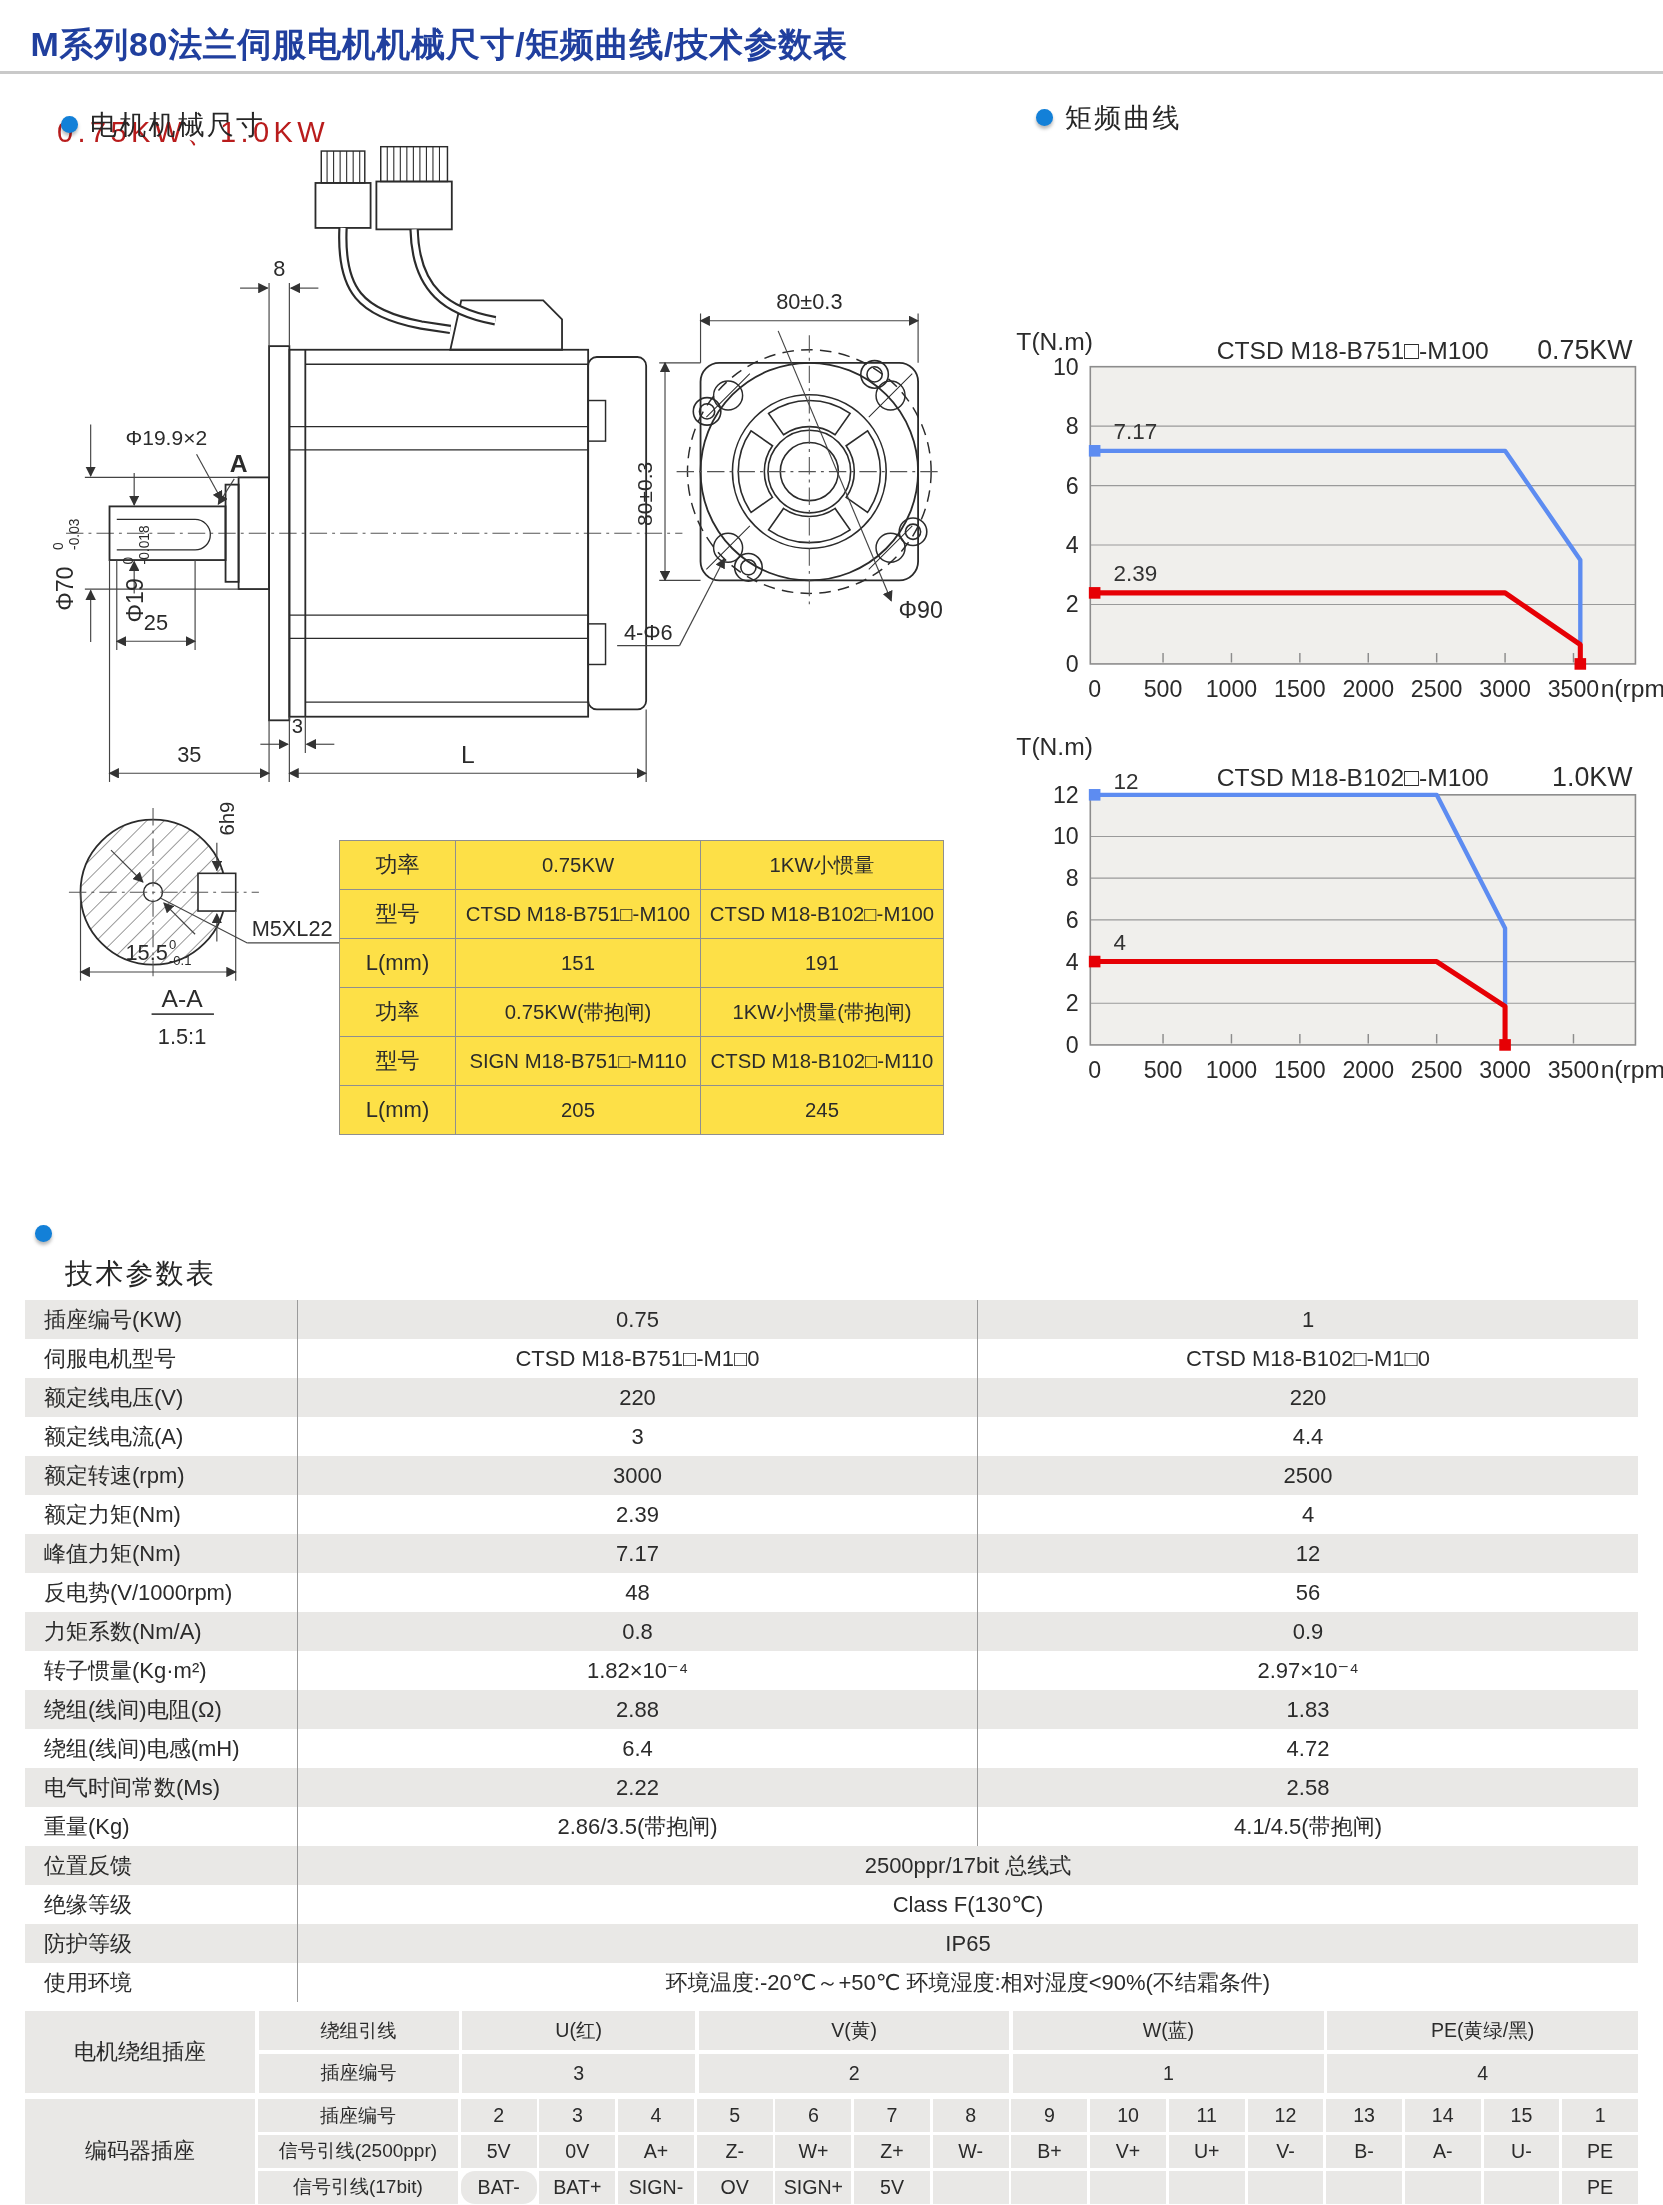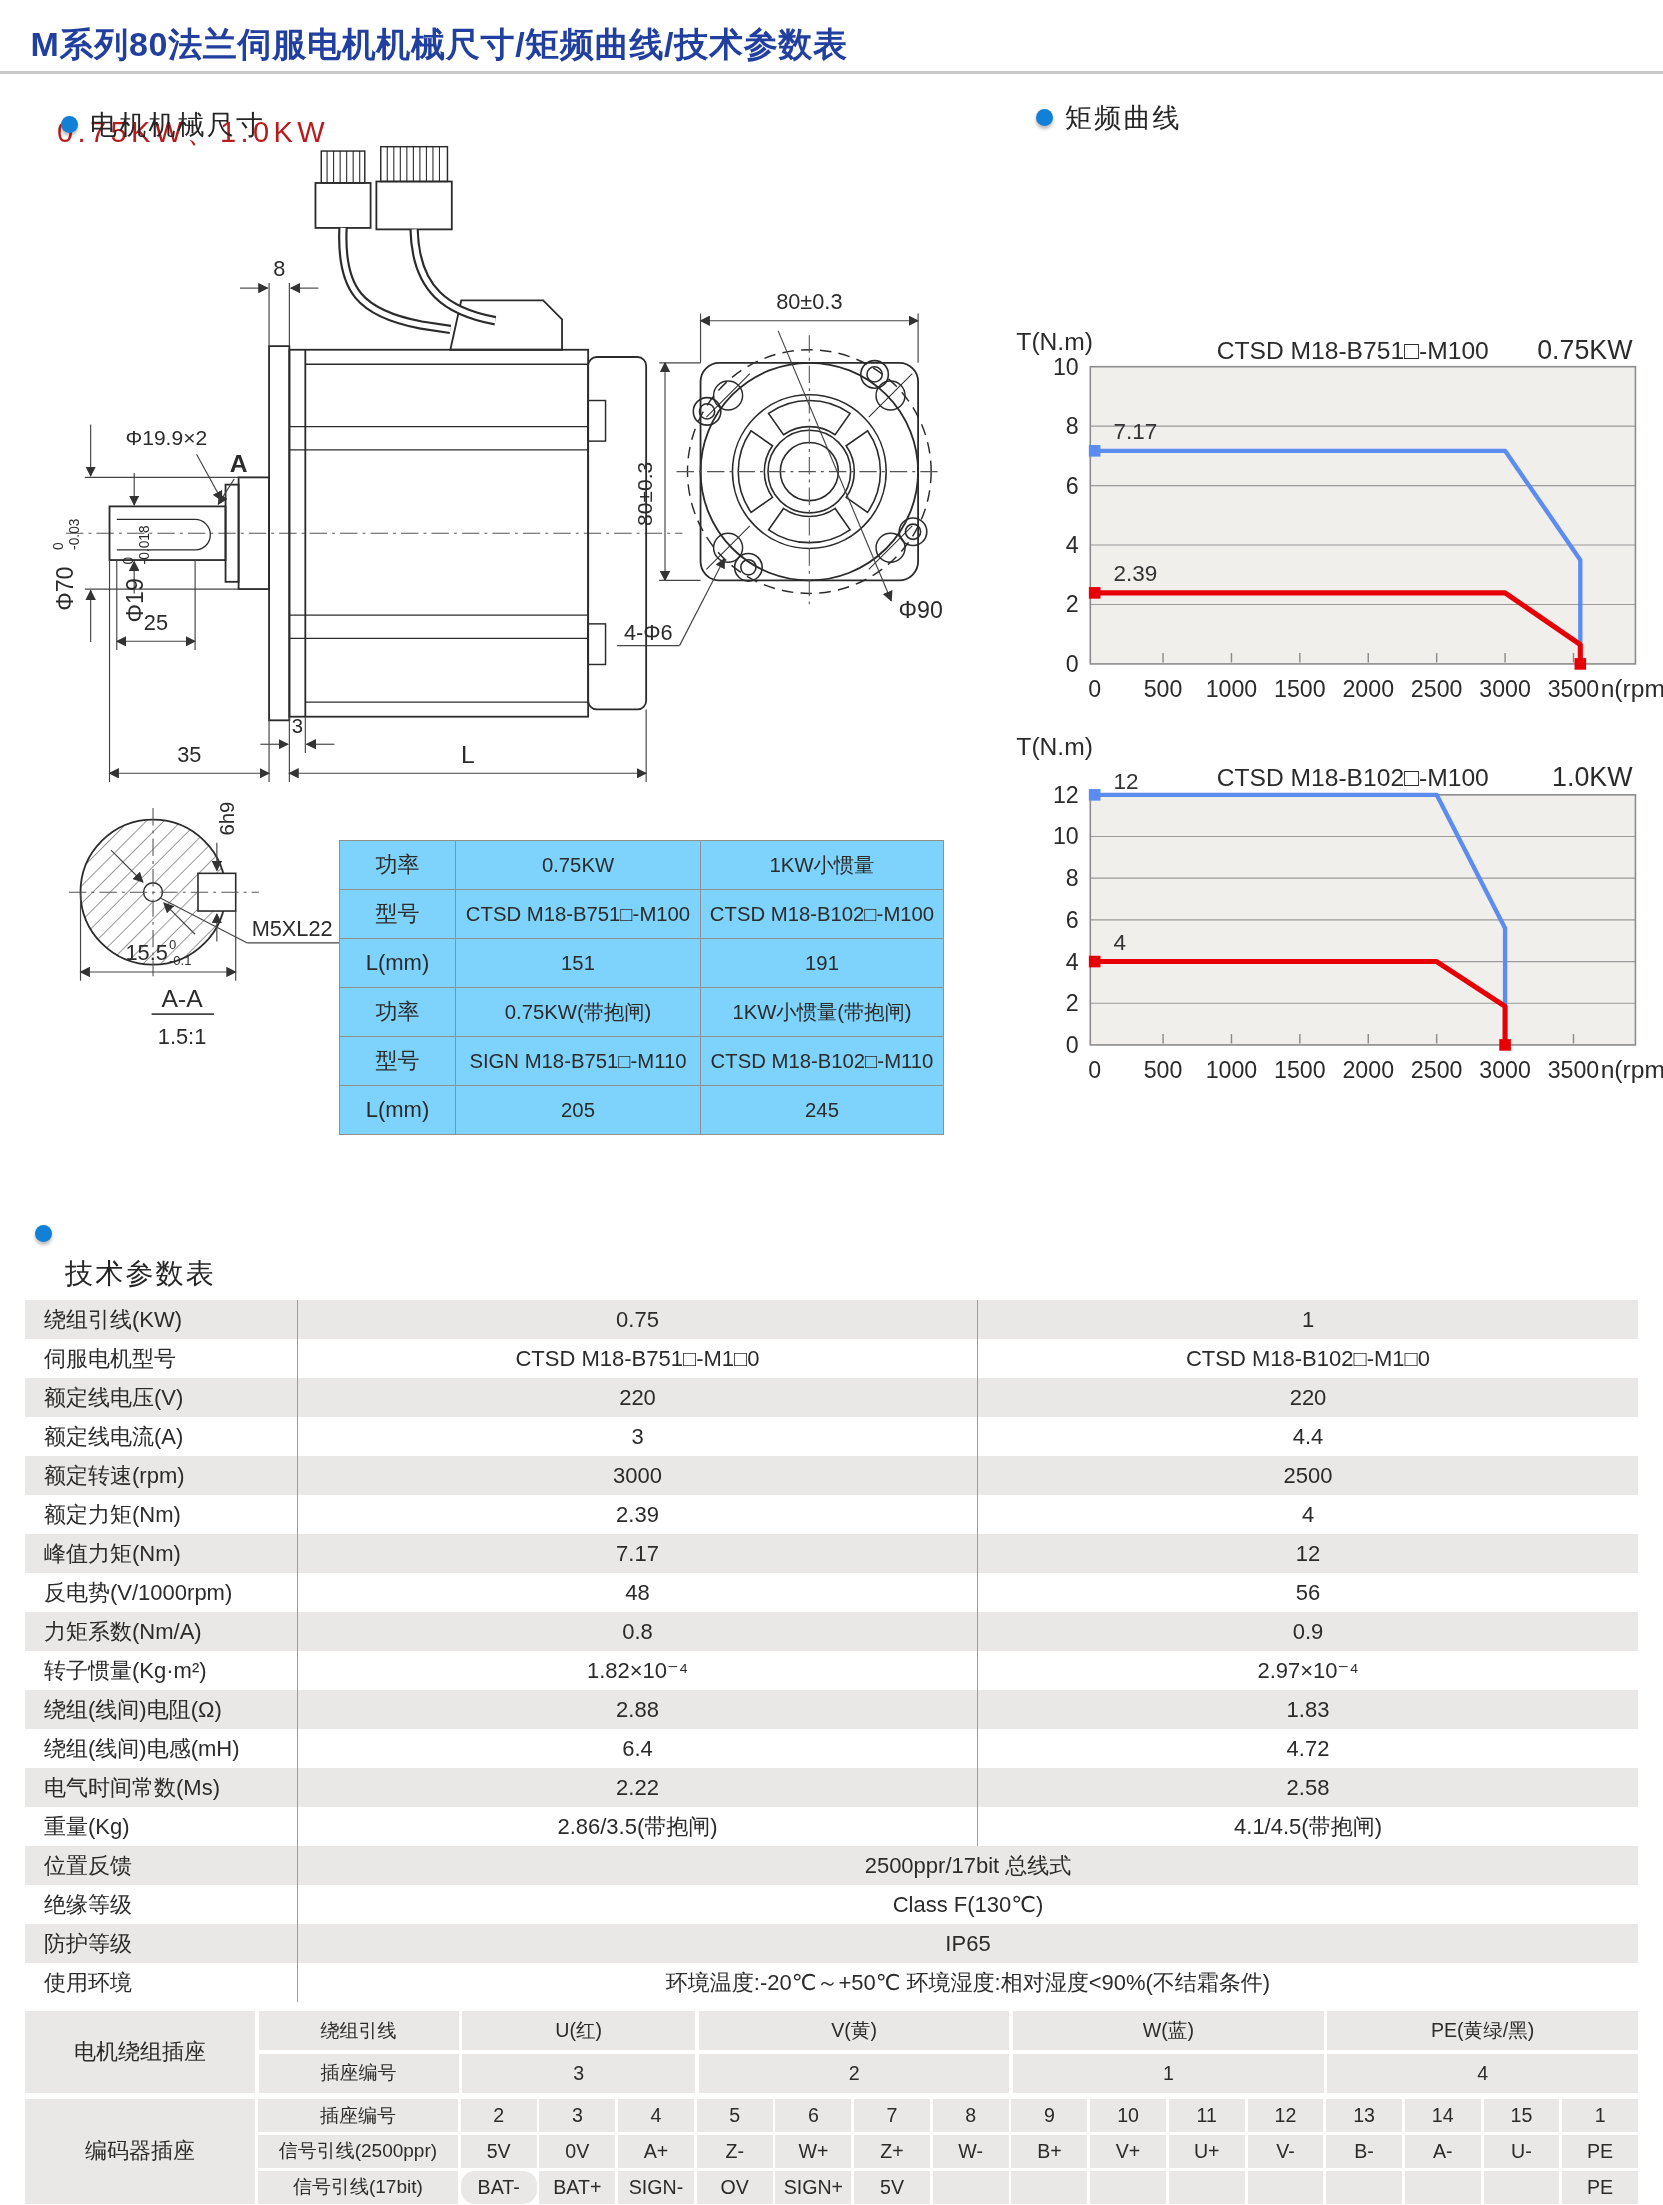--- a/index.html
+++ b/index.html
@@ -7,21 +7,21 @@
         font-family:"Liberation Sans","DejaVu Sans",sans-serif;color:#2b2b2b;}
   .abs{position:absolute;}
   .page-title{font-size:34px;font-weight:800;color:#203f9e;letter-spacing:0.7px;white-space:nowrap;}
   .divider{height:2.9px;background:#c9c9c9;width:1663px;}
   .subtitle{font-size:29px;color:#b91c1c;letter-spacing:4.4px;font-weight:500;white-space:nowrap;margin-top:36px;}
   .bullet{width:16.7px;height:16.7px;border-radius:50%;background:#1380d8;box-shadow:0 2.9px 3.6px rgba(0,0,0,.28);}
   .section-label{font-size:27px;color:#262626;letter-spacing:2.2px;font-weight:500;white-space:nowrap;}
   
   .size-table{border-left:1.5px solid #8f8f8f;border-top:1.5px solid #8f8f8f;width:604px;}
   .st-row{display:flex;height:49px;}
-  .st-cell{background:#7dd3fc;border-right:1.5px solid #8f8f8f;border-bottom:1.5px solid #8f8f8f;
+  .st-cell{background:#fde047;border-right:1.5px solid #8f8f8f;border-bottom:1.5px solid #8f8f8f;
            display:flex;align-items:center;justify-content:center;font-size:20.3px;color:#2b2b2b;}
   .st-c0{width:115px;font-size:22px;}
   .st-c1{width:244px;}
   .st-c2{flex:1;}
   
   .tech-table{width:1613px;}
   .tt-row{display:flex;height:39px;}
   .tt-row.shade{background:#e9e8e6;}
   .tt-label{width:273px;box-sizing:border-box;padding-left:19px;border-right:1.5px solid #9b9b9b;
             display:flex;align-items:center;font-size:22px;height:100%;}
@@ -356,21 +356,21 @@
       <rect x="106" y="332" width="16" height="16" fill="#e60005"></rect>
       <rect x="672.1538461538462" y="447" width="16" height="16" fill="#e60005"></rect>
       <text x="140" y="324" font-size="31" fill="#333">4</text>
     </svg>
 
   <div class="abs bullet" style="left:35px;top:1225px;"></div>
   <div class="abs section-label" style="left:65px;top:1214px;font-size:28px;margin-top:41px;">技术参数表</div>
 
   <div class="abs tech-table" style="left:25px;top:1300px;">
       <div class="tt-row shade">
-        <div class="tt-label">绕组引线(KW)</div>
+        <div class="tt-label">插座编号(KW)</div>
         <div class="tt-v1">0.75</div>
         <div class="tt-v2">1</div>
       </div>
       <div class="tt-row">
         <div class="tt-label">伺服电机型号</div>
         <div class="tt-v1">CTSD M18-B751□-M1□0</div>
         <div class="tt-v2">CTSD M18-B102□-M1□0</div>
       </div>
       <div class="tt-row shade">
         <div class="tt-label">额定线电压(V)</div>

